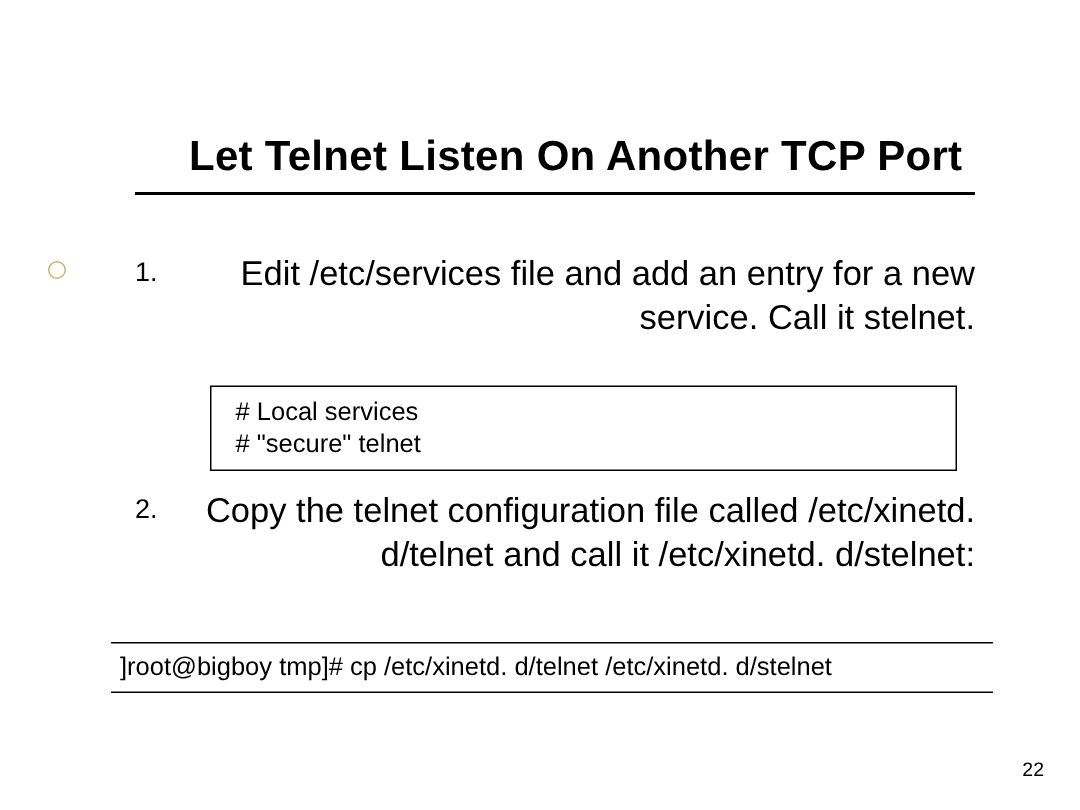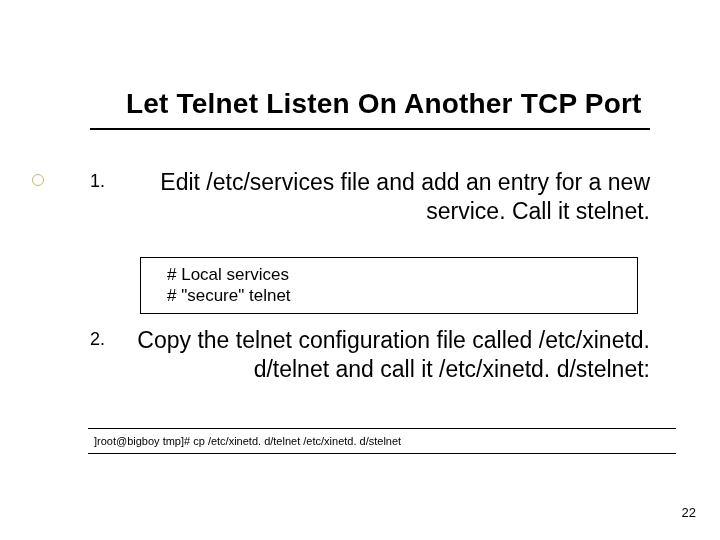--- a/index.html
+++ b/index.html
@@ -56,46 +56,46 @@
     line-height: 1.25;
     text-align: right;
   }
   .codebox1 {
     position: absolute;
     top: 257px;
     left: 140px;
     width: 498px;
     border: 1px solid #000;
     box-sizing: border-box;
-    padding: 6px 8px 6px 26px;
+    padding: 6px 8px 6px 16px;
     font-size: 17px;
     line-height: 1.25;
   }
   .codebox1 .row2 {
     display: flex;
     justify-content: space-between;
   }
   .item2 {
     position: absolute;
     top: 326px;
     left: 90px;
     width: 560px;
     display: flex;
     align-items: flex-start;
   }
   .codebox2 {
     position: absolute;
     top: 428px;
-    left: 88px;
+    left: 74px;
     width: 588px;
     border-top: 1px solid #000;
     border-bottom: 1px solid #000;
     box-sizing: border-box;
     padding: 6px 6px;
-    font-size: 11px;
+    font-size: 17px;
     white-space: nowrap;
   }
   .pagenum {
     position: absolute;
     bottom: 20px;
     right: 24px;
     font-size: 13px;
   }
   .bullet-circle {
     position: absolute;

